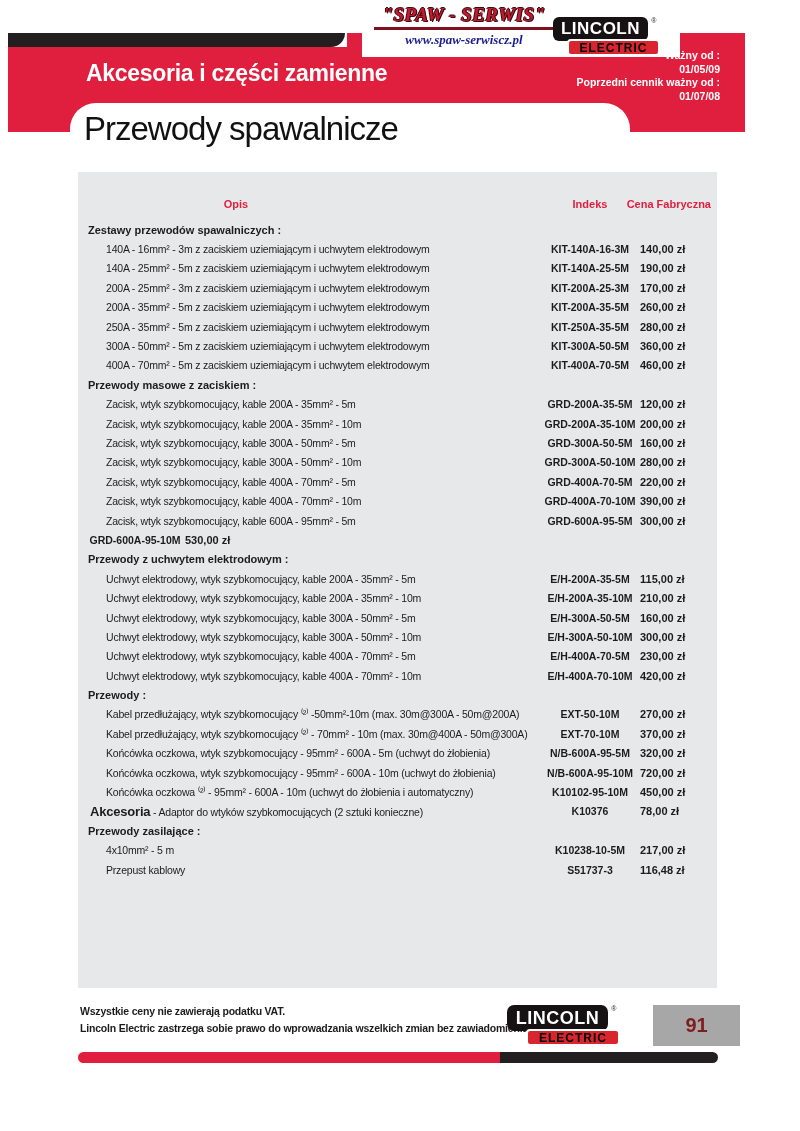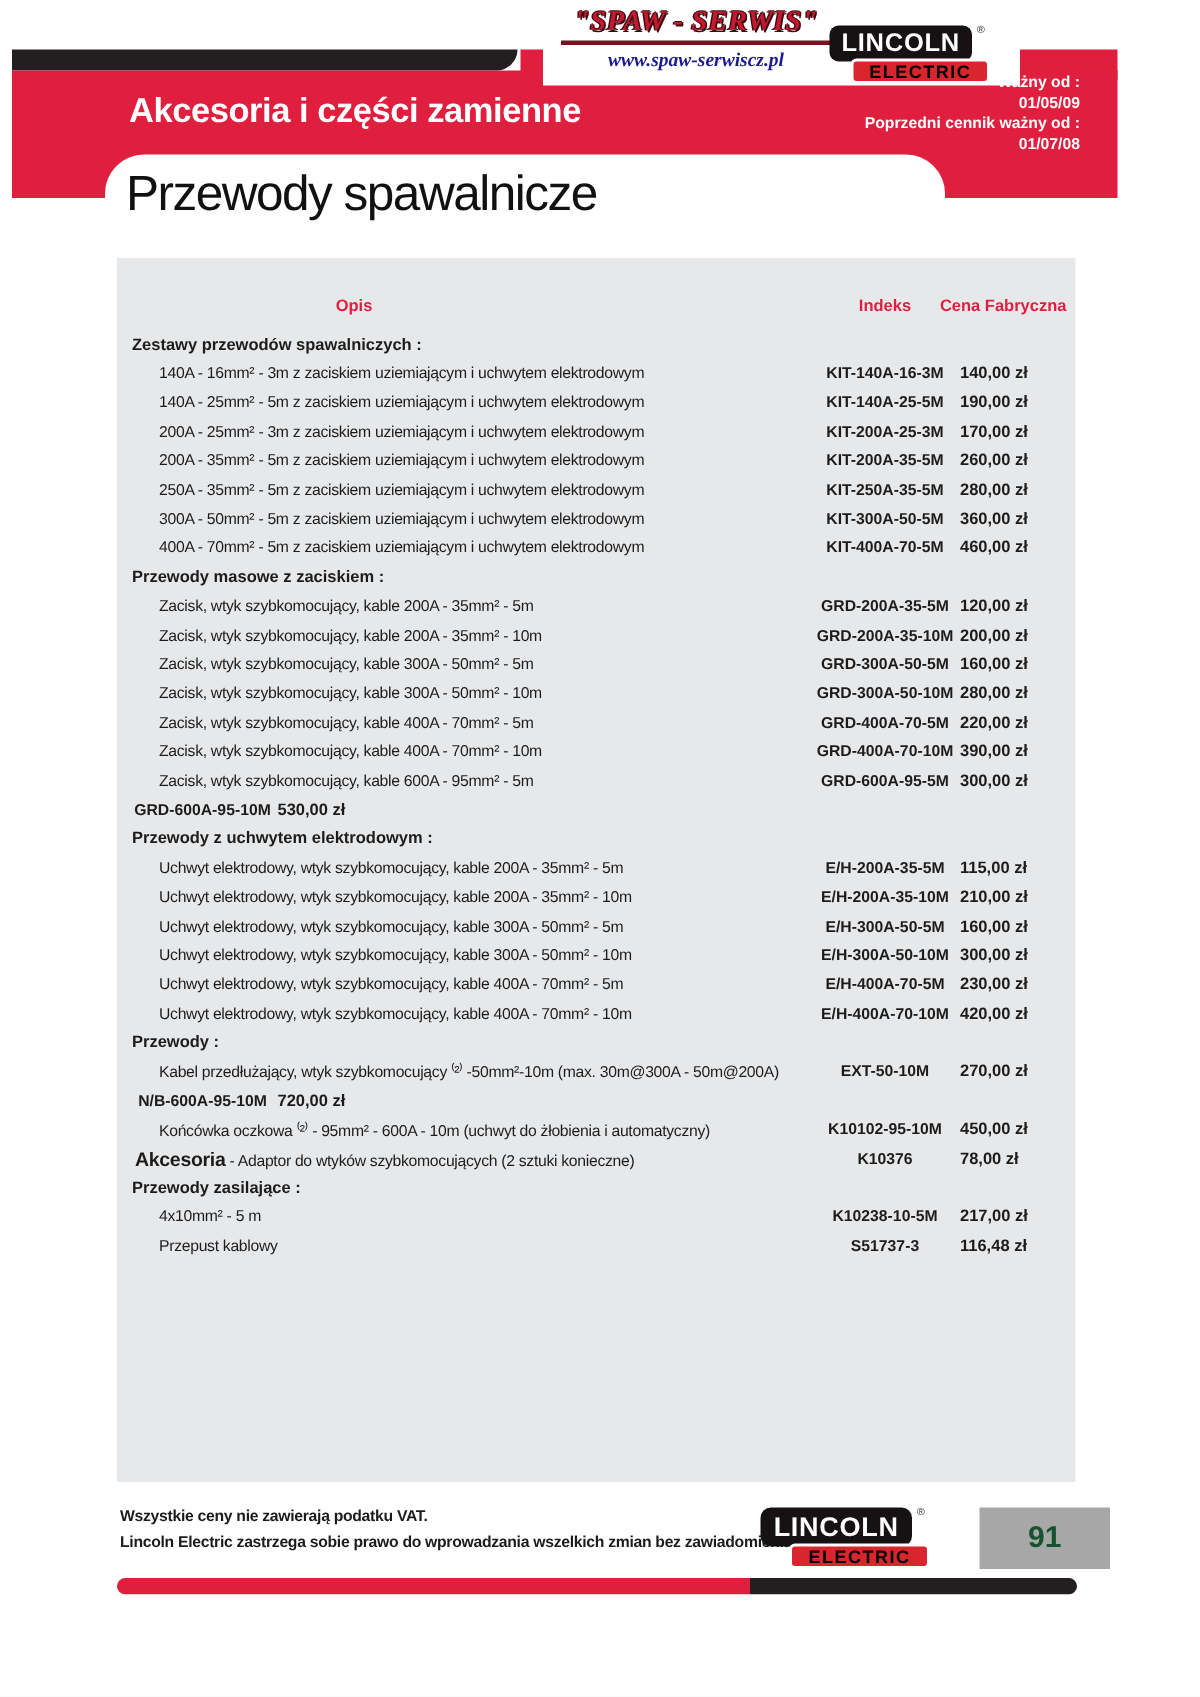--- a/index.html
+++ b/index.html
@@ -64,21 +64,21 @@
   .idx{width:100px;text-align:center;font-weight:bold;font-size:10.5px;}
   .price{width:70px;text-align:left;font-weight:bold;font-size:11px;}
   
   .footer-notes{position:absolute;left:80px;top:1003px;font-size:10.5px;font-weight:bold;
     line-height:17px;letter-spacing:-0.2px;}
   .lincoln-footer{left:507px;top:1005px;position:absolute;z-index:2;}
   .lincoln-footer .lincoln-box{width:101px;height:26px;border-radius:7px;font-size:18px;}
   .lincoln-footer .reg{right:-9px;top:0;font-size:7px;}
   .lincoln-footer .electric-box{left:19px;top:24px;width:90px;height:13px;border-radius:4px;font-size:12px;}
   .page-num{position:absolute;left:653px;top:1005px;width:87px;height:41px;background:var(--page-box-gray);
-    color:#14532d;font-weight:bold;font-size:20px;display:flex;align-items:center;justify-content:center;}
+    color:#7f1d1d;font-weight:bold;font-size:20px;display:flex;align-items:center;justify-content:center;}
   .bottom-bar{position:absolute;left:78px;top:1052px;width:640px;height:11px;border-radius:6px;
     overflow:hidden;display:flex;}
   .bb-red{width:422px;background:var(--brand-red);}
   .bb-black{flex:1;background:var(--bar-black);}
 </style>
 </head>
 <body>
 
 <div class="page">
 
@@ -243,20 +243,31 @@
           <div class="cell desc section">Przewody :</div>
           <div class="cell idx"></div>
           <div class="cell price"></div>
         </div>
         <div class="trow">
           <div class="cell desc item">Kabel przedłużający, wtyk szybkomocujący ⁽²⁾ -50mm²-10m (max. 30m@300A - 50m@200A)</div>
           <div class="cell idx">EXT-50-10M</div>
           <div class="cell price">270,00 zł</div>
         </div>
         <div class="trow">
+          <div class="cell desc item">Kabel przedłużający, wtyk szybkomocujący ⁽²⁾ - 70mm² - 10m (max. 30m@400A - 50m@300A)</div>
+          <div class="cell idx">EXT-70-10M</div>
+          <div class="cell price">370,00 zł</div>
+        </div>
+        <div class="trow">
+          <div class="cell desc item">Końcówka oczkowa, wtyk szybkomocujący - 95mm² - 600A -  5m (uchwyt do żłobienia)</div>
+          <div class="cell idx">N/B-600A-95-5M</div>
+          <div class="cell price">320,00 zł</div>
+        </div>
+        <div class="trow">
+          <div class="cell desc item">Końcówka oczkowa, wtyk szybkomocujący - 95mm² - 600A -  10m (uchwyt do żłobienia)</div>
           <div class="cell idx">N/B-600A-95-10M</div>
           <div class="cell price">720,00 zł</div>
         </div>
         <div class="trow">
           <div class="cell desc item">Końcówka oczkowa ⁽²⁾  - 95mm² - 600A -  10m (uchwyt do żłobienia i automatyczny)</div>
           <div class="cell idx">K10102-95-10M</div>
           <div class="cell price">450,00 zł</div>
         </div>
         <div class="trow">
           <div class="cell desc mixed"><b>Akcesoria</b> - Adaptor do wtyków szybkomocujących (2 sztuki konieczne)</div>

